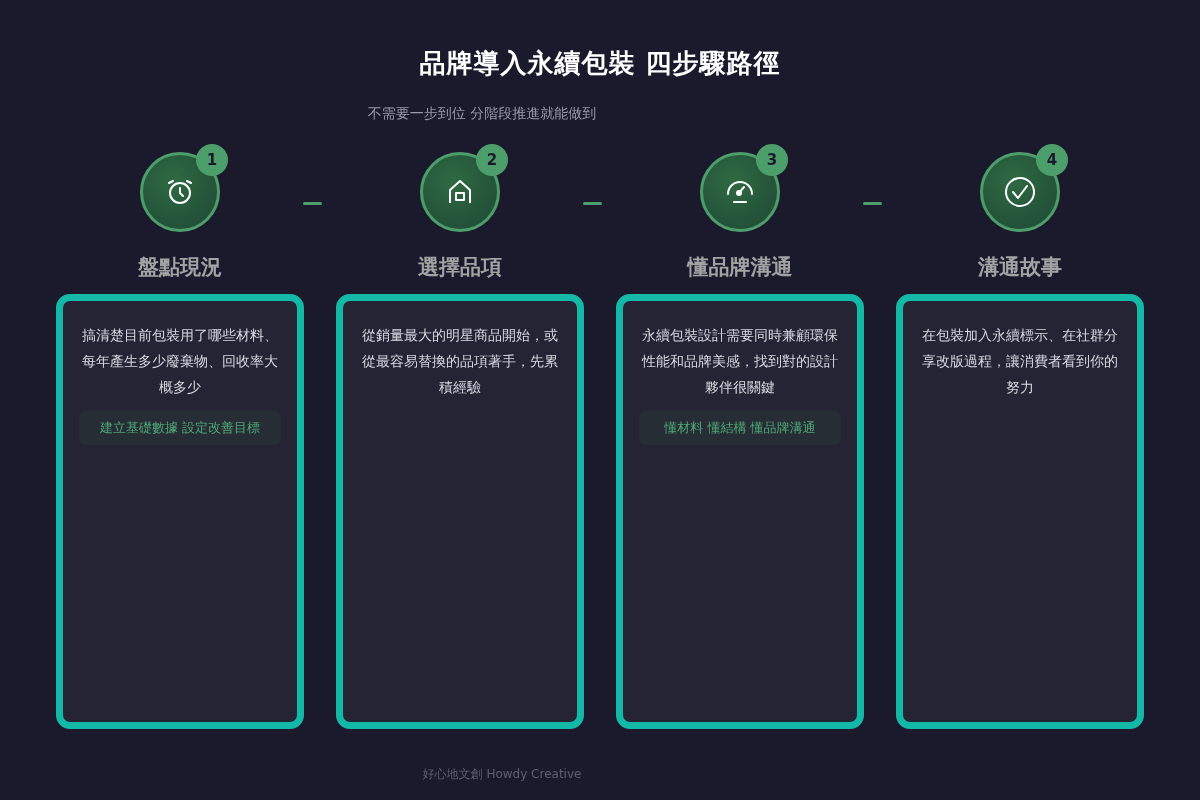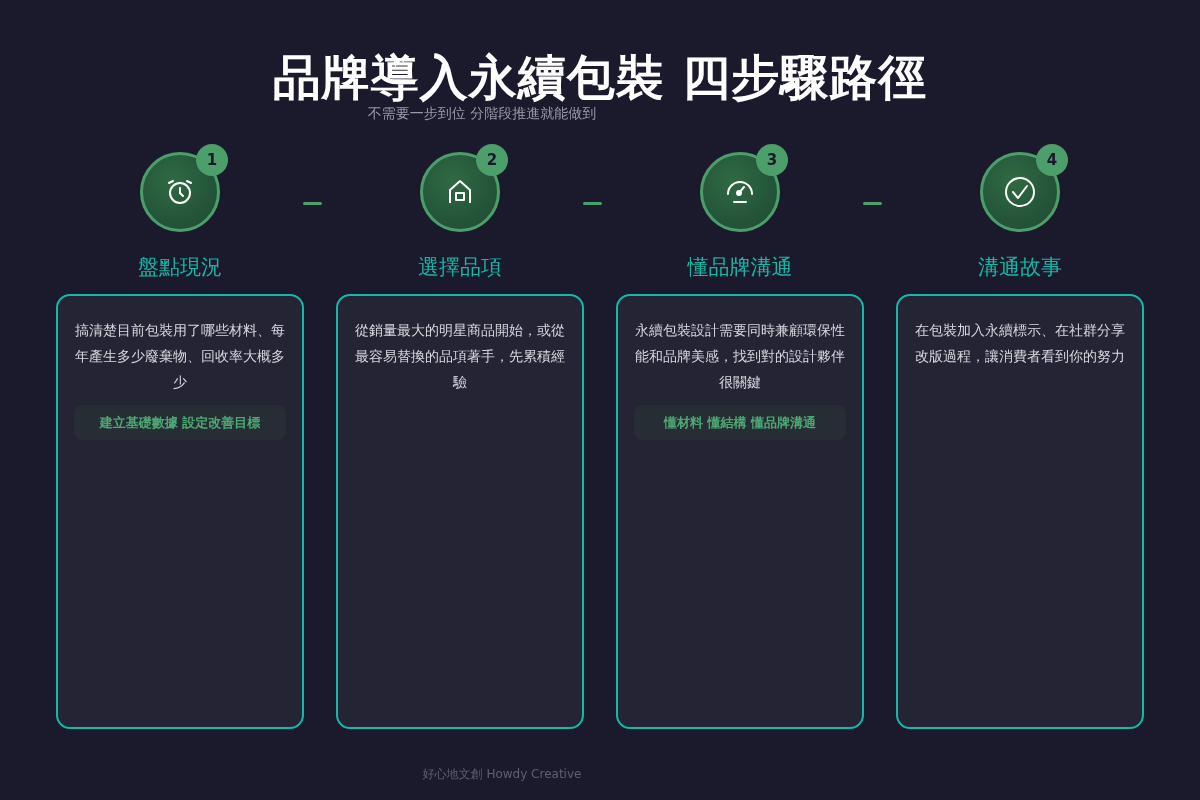--- a/index.html
+++ b/index.html
@@ -5,21 +5,21 @@
   * { box-sizing: border-box; margin: 0; padding: 0; }
   html, body { width: 1200px; height: 800px; overflow: hidden; }
   body {
     background: #1b1a2d;
     font-family: "DejaVu Sans", "Liberation Sans", sans-serif;
     color: #e8e8ee;
     position: relative;
   }
   .title {
     position: absolute; top: 46px; left: 0; width: 1200px;
-    text-align: center; font-size: 48px; font-weight: 900;
+    text-align: center; font-size: 26px; font-weight: 900;
     color: #ffffff; letter-spacing: 1px;
   }
   .subtitle {
     position: absolute; top: 105px; left: 0; width: 964px;
     text-align: center; font-size: 14px; color: #9a9aab;
   }
   .step {
     position: absolute; top: 150px; width: 248px;
   }
   .circle-wrap {
@@ -33,40 +33,40 @@
   }
   .badge {
     position: absolute; top: -8px; right: -8px;
     width: 32px; height: 32px; border-radius: 50%;
     background: #4c9e6b; color: #1b1a2d;
     font-size: 15px; font-weight: 700;
     display: flex; align-items: center; justify-content: center;
   }
   .step-title {
     position: absolute; top: 103px; left: 0; width: 248px;
-    text-align: center; font-size: 21px; font-weight: 400; color: #14b8a6;
+    text-align: center; font-size: 21px; font-weight: 700; color: #a3a3a3;
   }
   .connector {
     position: absolute; top: 202px; width: 19px; height: 3px;
     background: #4c9e6b; border-radius: 2px;
   }
   .card {
     position: absolute; top: 294px; width: 248px; height: 435px;
-    background: #242435; border: 2px solid #14b8a6;
+    background: #242435; border: 7px solid #14b8a6;
     border-radius: 14px;
   }
   .card-desc {
     position: absolute; top: 21px; left: 16px; right: 16px;
     text-align: center; font-size: 14px; line-height: 26px; color: #d8d8e0;
   }
   .card-tag {
     position: absolute; top: 109px; left: 16px; right: 16px; height: 35px;
     background: #262d35; border-radius: 8px;
     display: flex; align-items: center; justify-content: center;
-    font-size: 13px; font-weight: 700; color: #4ea874;
+    font-size: 13px; font-weight: 400; color: #4ea874;
   }
   .footer {
     position: absolute; top: 766px; left: 0; width: 1004px;
     text-align: center; font-size: 12px; color: #5f5f72;
   }
   svg { display: block; }
 </style>
 </head>
 <body>
 

